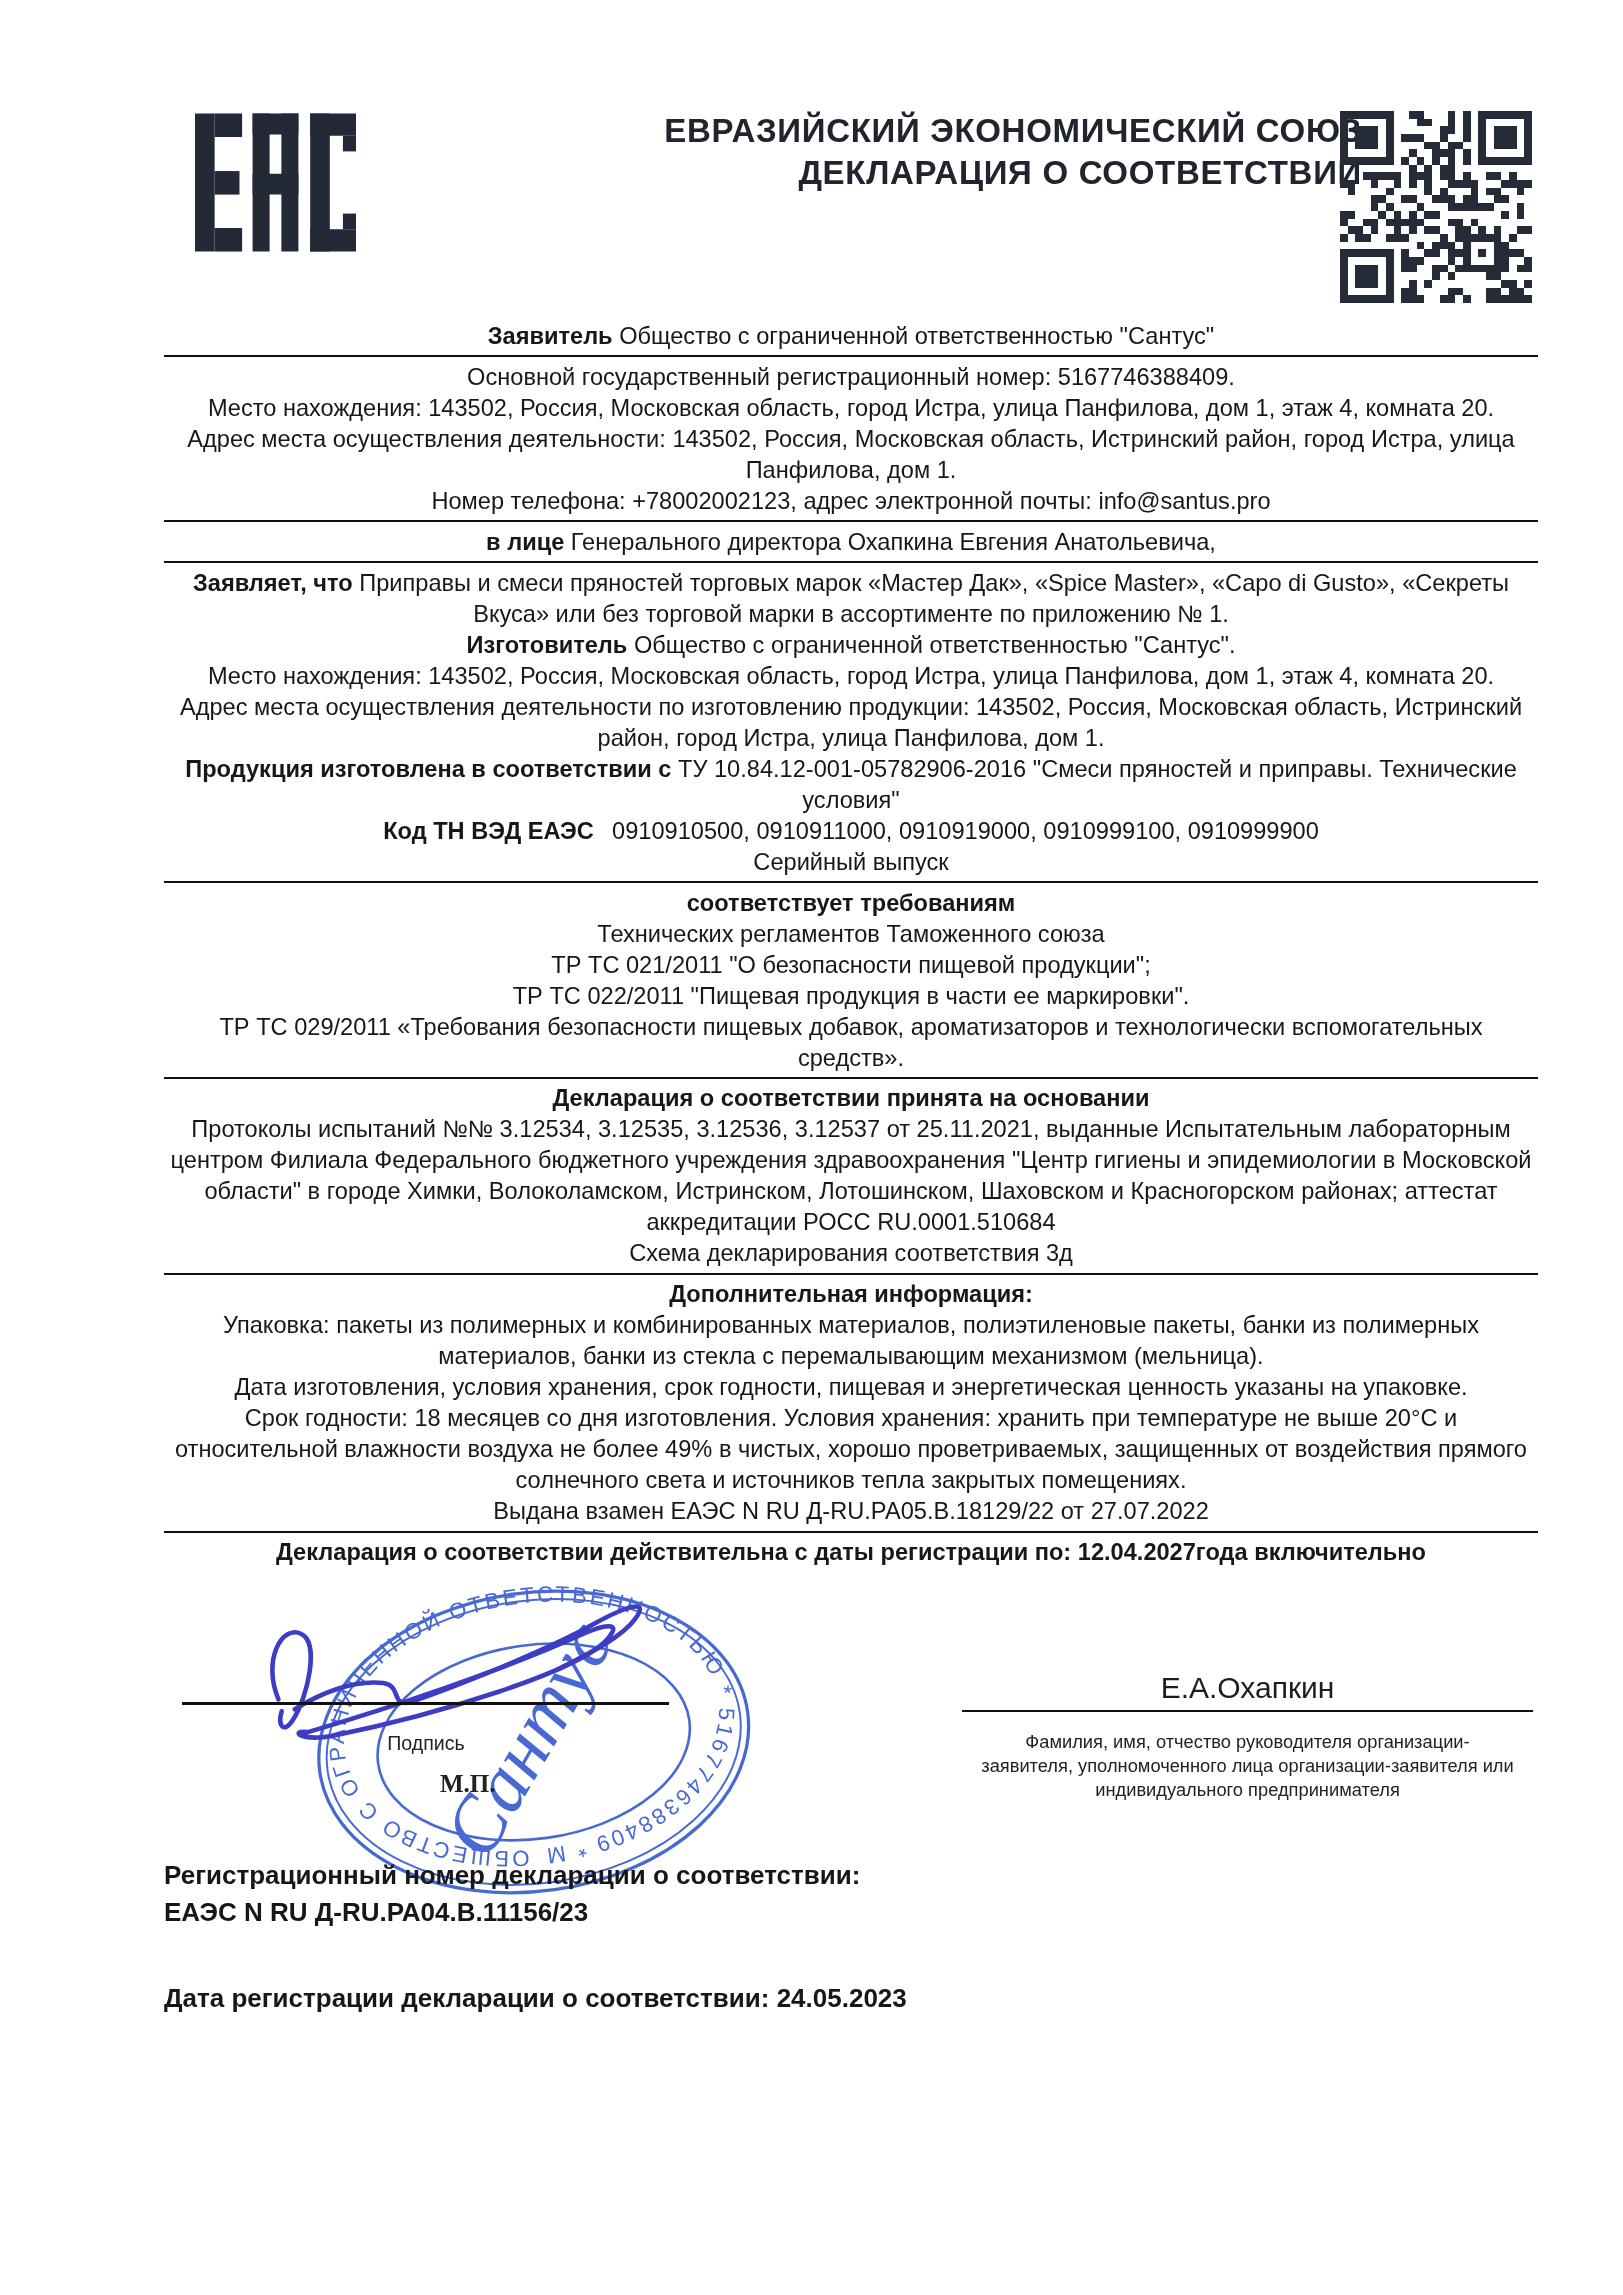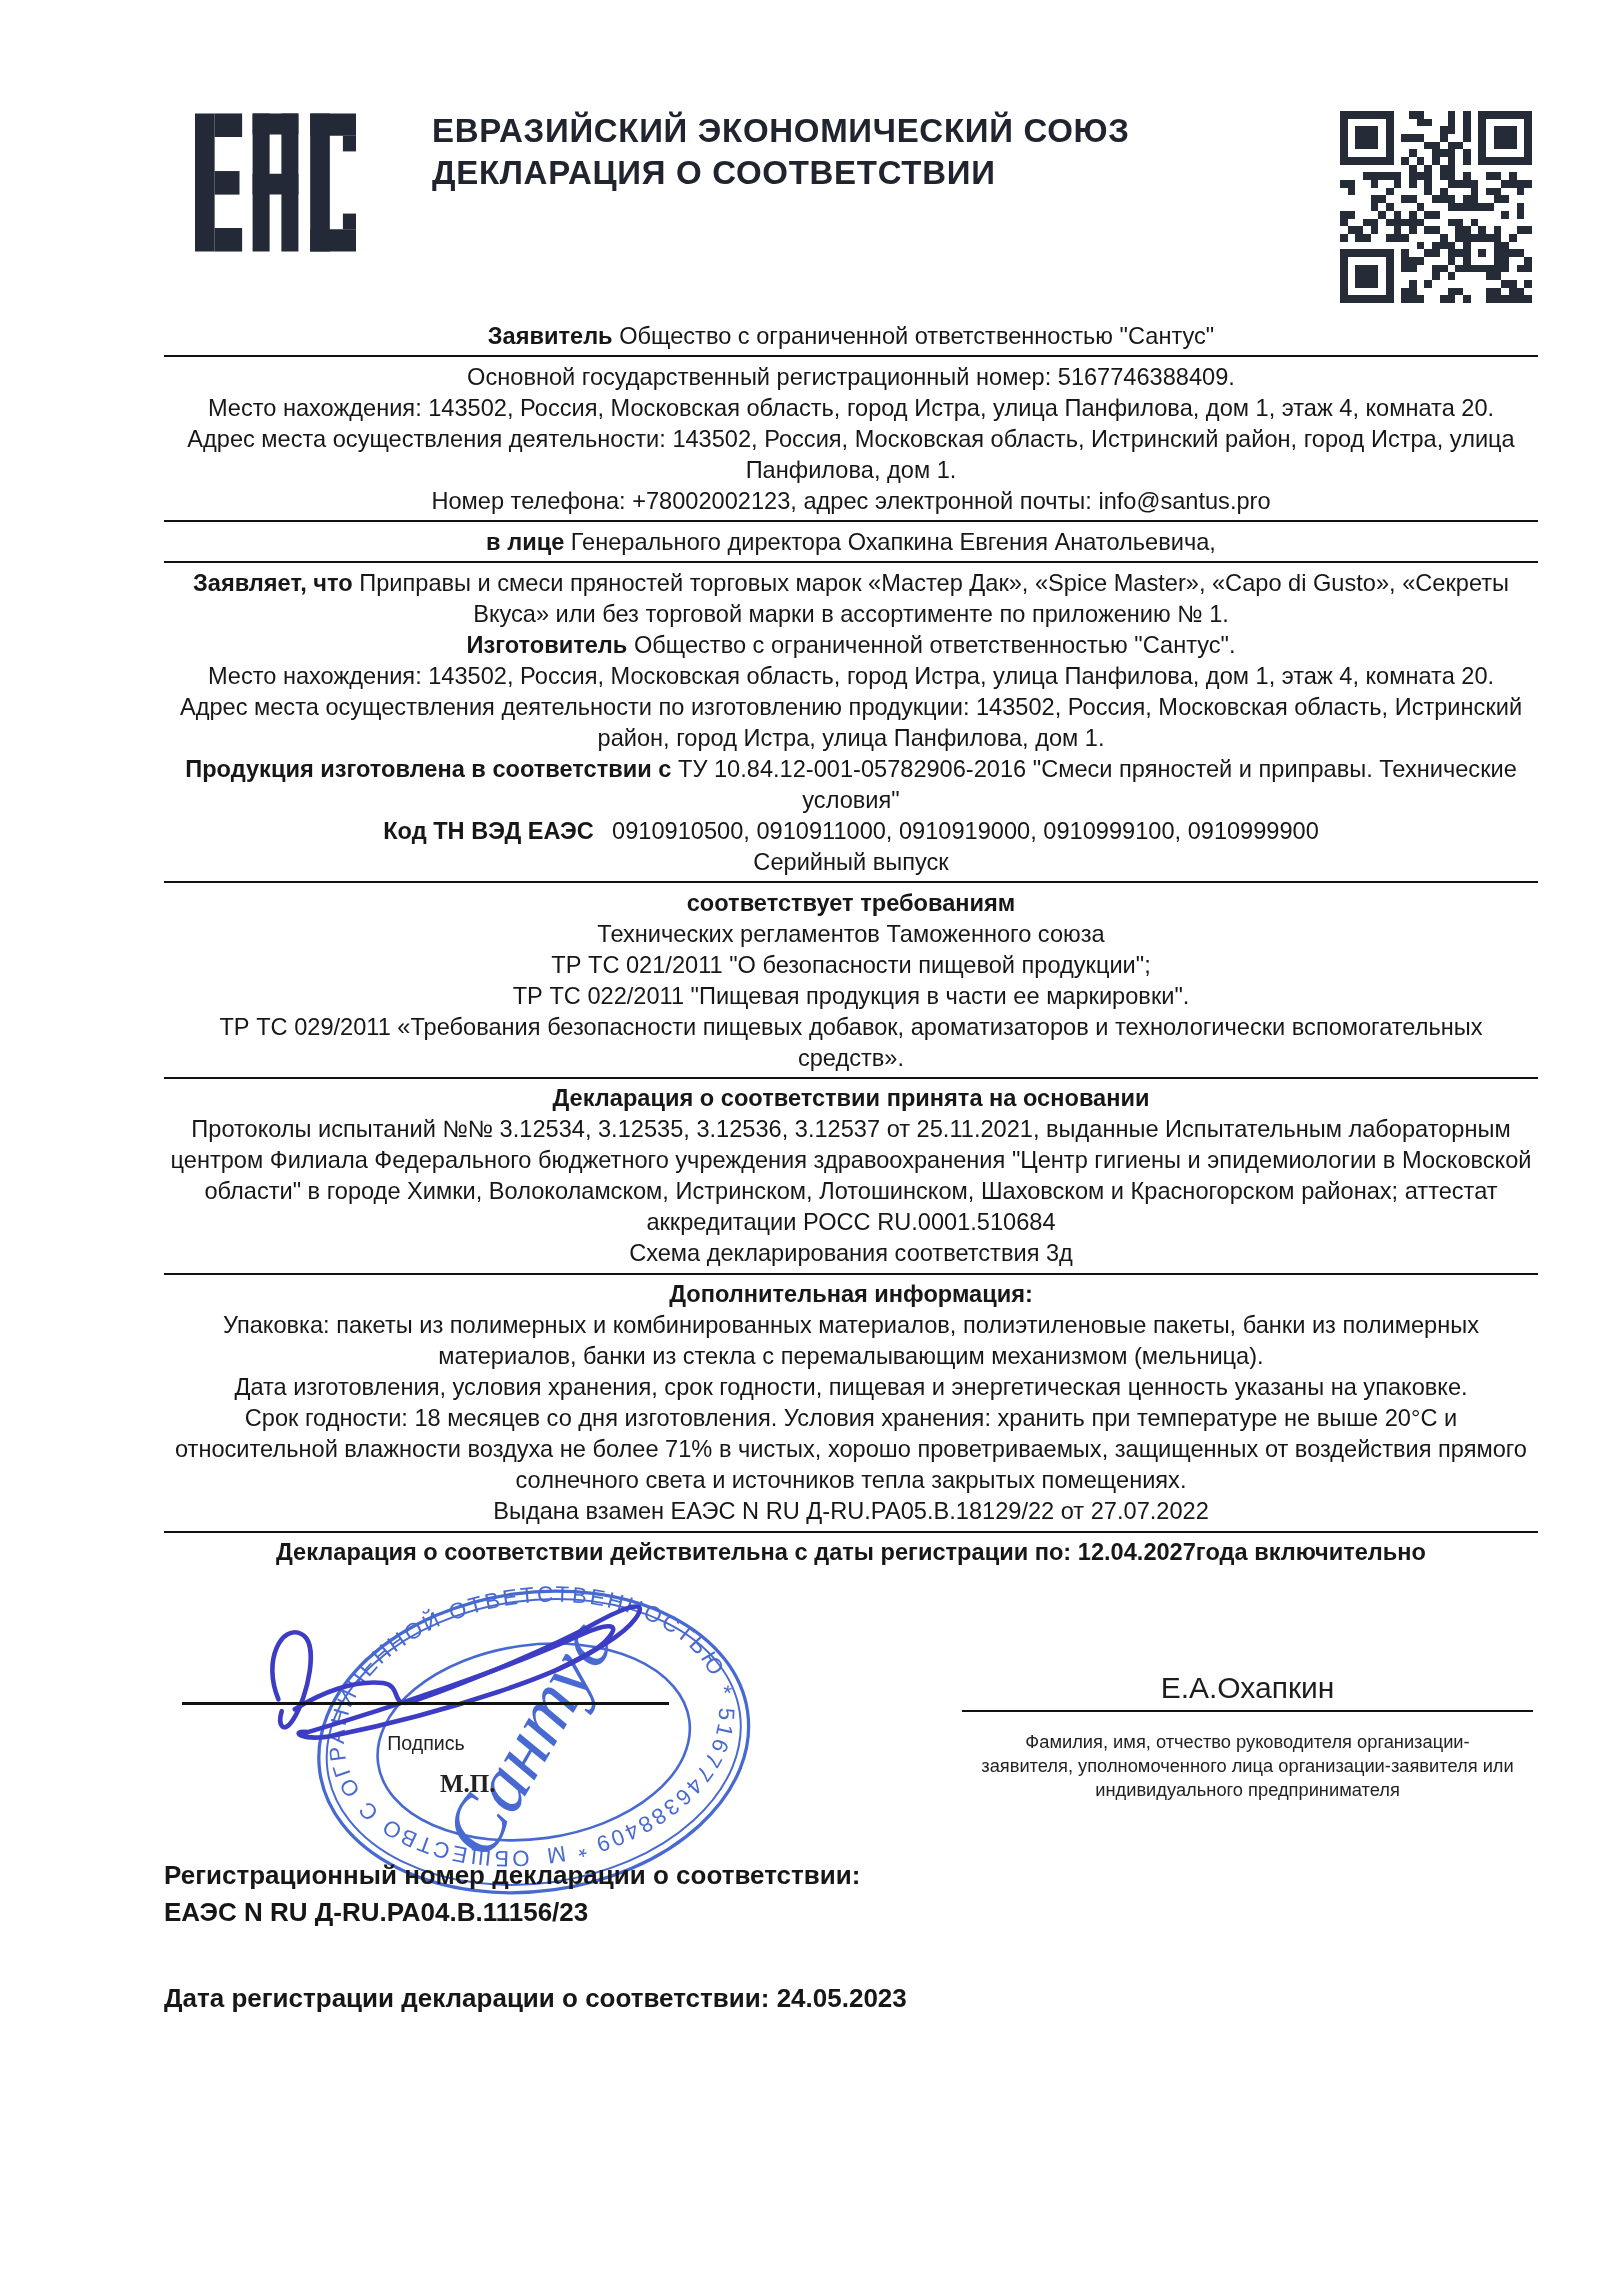--- a/index.html
+++ b/index.html
@@ -1,20 +1,20 @@
 <!DOCTYPE html>
 <html style="font-size:10.5px"><head>
 <meta charset="utf-8">
 <style>
   html,body{margin:0;padding:0;background:#ffffff;}
   body{width:1624px;height:2295px;position:relative;font-family:"Liberation Sans",sans-serif;color:#151515;overflow:hidden;}
   .abs{position:absolute;}
   
   .eac-logo{left:195px;top:113px;}
-  .doc-title{left:432px;top:110px;width:930px;text-align:left;font-weight:bold;font-size:33px;line-height:42px;letter-spacing:0.7px;color:#20242e;}
+  .doc-title{left:432px;top:110px;width:930px;text-align:right;font-weight:bold;font-size:33px;line-height:42px;letter-spacing:0.7px;color:#20242e;}
   .qr{left:1340px;top:111px;width:192px;height:192px;}
   
   .content{left:164px;top:321px;width:1374px;font-size:23.6px;line-height:31px;color:#171717;}
   .content p{margin:0;padding:0;text-align:center;}
   .content b{font-weight:bold;}
   .rule{border:0;border-top:2.6px solid #111;margin:3.3px 0 4.6px 0;height:0;}
   .gap{margin-left:18.3px;}
   .bold-line{font-weight:bold;}
   
   .sig-line-left{left:182px;top:1702px;width:487px;height:2.6px;background:#111;}
@@ -392,21 +392,21 @@
   <p>ТР ТС 022/2011 "Пищевая продукция в части ее маркировки".</p>
   <p>ТР ТС 029/2011 «Требования безопасности пищевых добавок, ароматизаторов и технологически вспомогательных средств».</p>
   <div class="rule"></div>
   <p class="bold-line">Декларация о соответствии принята на основании</p>
   <p>Протоколы испытаний №№ 3.12534, 3.12535, 3.12536, 3.12537 от 25.11.2021, выданные Испытательным лабораторным центром Филиала Федерального бюджетного учреждения здравоохранения "Центр гигиены и эпидемиологии в Московской области" в городе Химки, Волоколамском, Истринском, Лотошинском, Шаховском и Красногорском районах; аттестат аккредитации РОСС RU.0001.510684</p>
   <p>Схема декларирования соответствия 3д</p>
   <div class="rule"></div>
   <p class="bold-line">Дополнительная информация:</p>
   <p>Упаковка: пакеты из полимерных и комбинированных материалов, полиэтиленовые пакеты, банки из полимерных материалов, банки из стекла с перемалывающим механизмом (мельница).</p>
   <p>Дата изготовления, условия хранения, срок годности, пищевая и энергетическая ценность указаны на упаковке.</p>
-  <p>Срок годности: 18 месяцев со дня изготовления. Условия хранения: хранить при температуре не выше 20°С и относительной влажности воздуха не более 71% в чистых, хорошо проветриваемых, защищенных от воздействия прямого солнечного света и источников тепла закрытых помещениях.</p>
+  <p>Срок годности: 18 месяцев со дня изготовления. Условия хранения: хранить при температуре не выше 20°С и относительной влажности воздуха не более 49% в чистых, хорошо проветриваемых, защищенных от воздействия прямого солнечного света и источников тепла закрытых помещениях.</p>
   <p>Выдана взамен ЕАЭС N RU Д-RU.РА05.В.18129/22 от 27.07.2022</p>
   <div class="rule"></div>
   <p class="bold-line">Декларация о соответствии действительна с даты регистрации по: 12.04.2027года включительно</p>
 </div>
 
 <div class="abs stamp-svg">
   <svg width="576" height="367" viewBox="0 0 880 560">
     <g transform="rotate(-8 435 270)" stroke="#2f55cc" fill="none" opacity="0.88">
       <ellipse cx="435" cy="270" rx="330" ry="228" stroke-width="5"></ellipse>
       <ellipse cx="435" cy="270" rx="318" ry="216" stroke-width="3"></ellipse>

